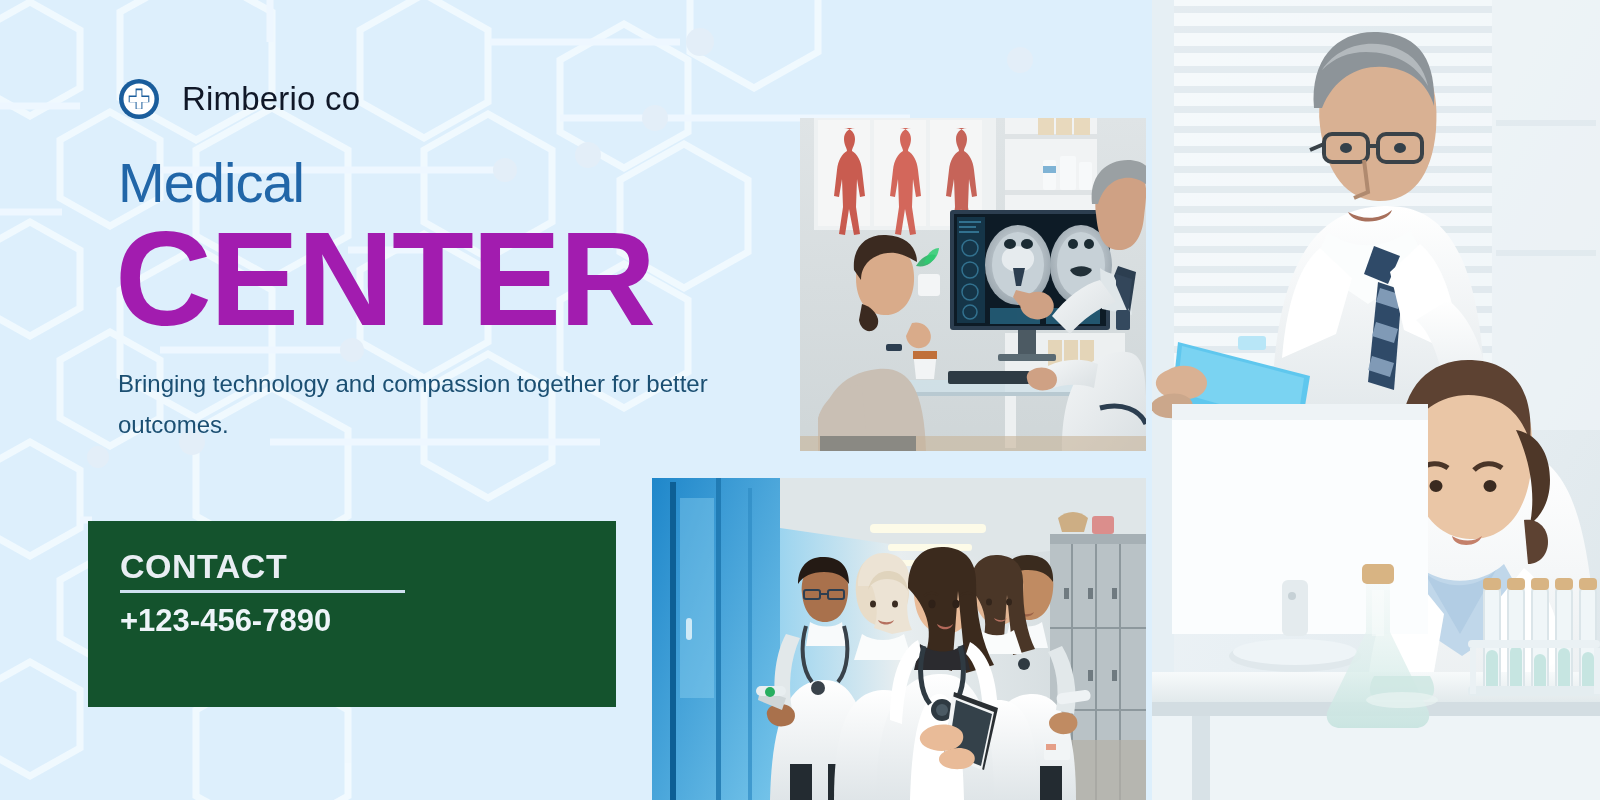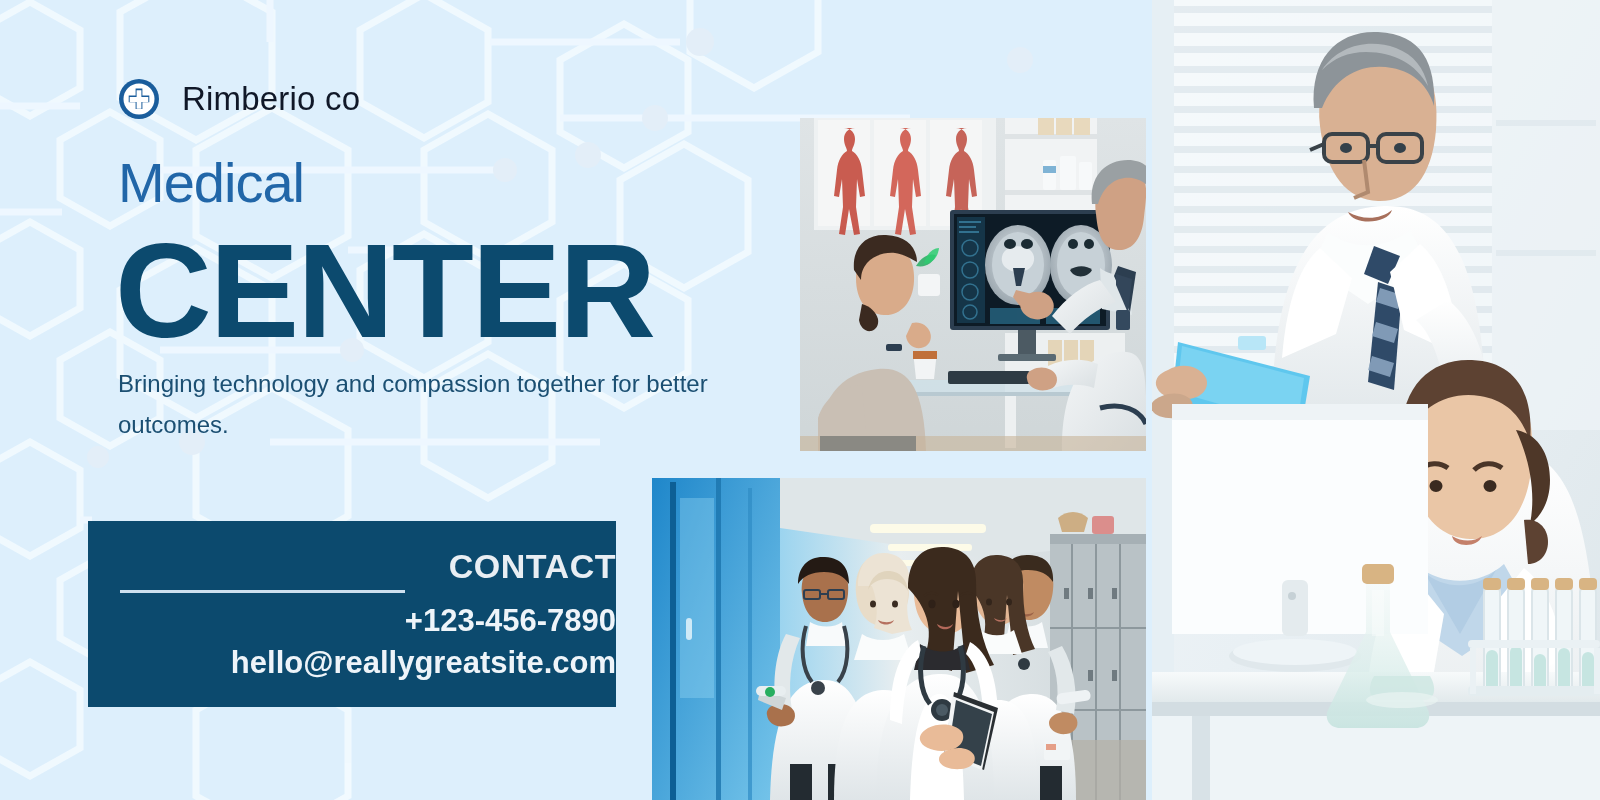--- a/index.html
+++ b/index.html
@@ -45,47 +45,46 @@
     position:absolute;
     left:118px; top:140px;
     font-size:56px;
     line-height:86px;
     font-weight:400;
     color:#2166a8;
     letter-spacing:-1px;
   }
   #headline-center {
     position:absolute;
-    left:115px; top:224px;
+    left:115px; top:212px;
     font-size:134px;
     line-height:134px;
     font-weight:700;
-    color:#0c4a6e;
+    color:#a21caf;
     letter-spacing:-2px;
   }
 
   #tagline {
     position:absolute;
     left:118px; top:363px;
     width:680px;
     font-size:24px;
     line-height:41px;
     color:#1b4f72;
     font-weight:400;
   }
 
   
   #contact-card {
     position:absolute;
     left:88px; top:521px;
     width:528px; height:186px;
-    background:#0c4a6e;
+    background:#14532d;
     z-index:4;
     padding:26px 0 0 32px;
-    text-align:right;
   }
   #contact-title {
     font-size:34px;
     font-weight:700;
     color:#e9eef3;
     letter-spacing:.5px;
     line-height:38px;
   }
   #contact-rule {
     width:285px; height:3px;
@@ -187,21 +186,20 @@
   <div id="headline-medical">Medical</div>
   <div id="headline-center">CENTER</div>
 
   <div id="tagline">Bringing technology and compassion together for better outcomes.</div>
 </div>
 
 <div id="contact-card">
   <div id="contact-title">CONTACT</div>
   <div id="contact-rule"></div>
   <div id="contact-phone">+123-456-7890</div>
-  <div id="contact-email">hello@reallygreatsite.com</div>
 </div>
 
 <div class="photo" id="photo-consult">
   <svg viewBox="0 0 346 333" xmlns="http://www.w3.org/2000/svg" preserveAspectRatio="xMidYMid slice">
     <defs>
       <linearGradient id="c-wall" x1="0" y1="0" x2="0" y2="1">
         <stop offset="0" stop-color="#dfe4e6"></stop>
           <stop offset="1" stop-color="#cfd6d8"></stop>
       </linearGradient>
       <linearGradient id="c-coat" x1="0" y1="0" x2="1" y2="1">

